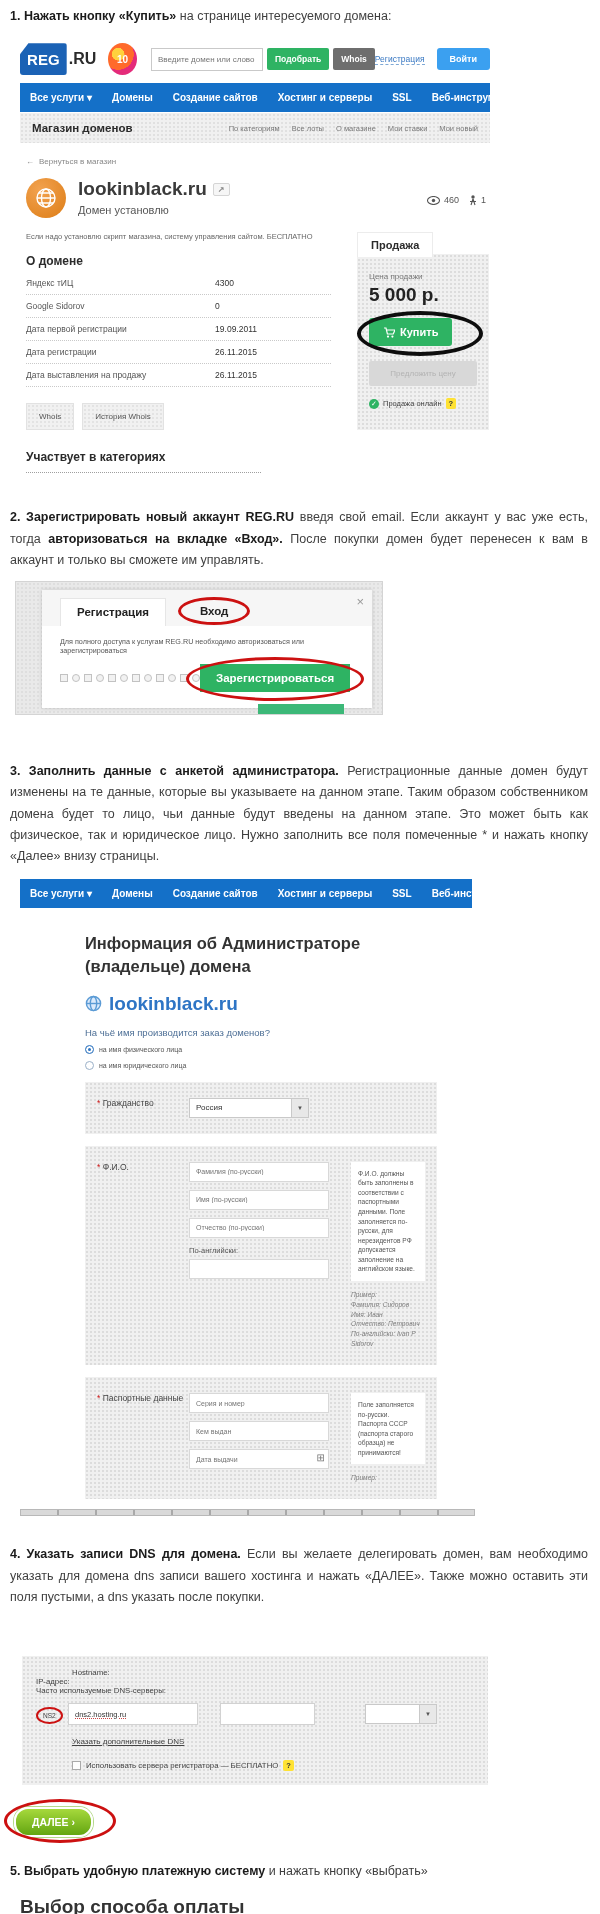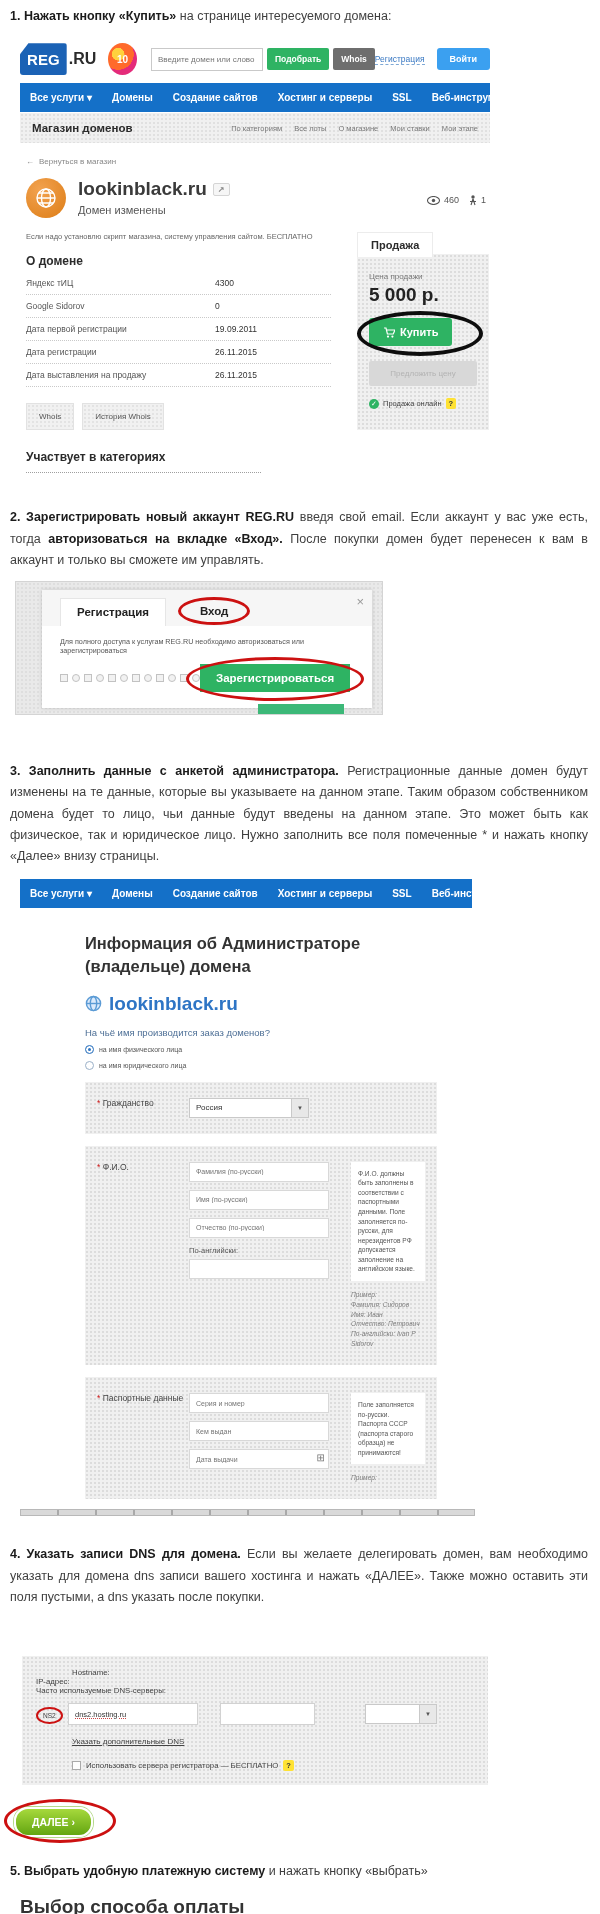--- a/index.html
+++ b/index.html
@@ -168,21 +168,21 @@
       <span class="nav-item">Поддержка</span>
     </div>
 
     <div class="subnav">
       <b>Магазин доменов</b>
       <span class="sublinks">
         <span>По категориям</span>
         <span>Все лоты</span>
         <span>О магазине</span>
         <span>Мои ставки</span>
-        <span>Мои этапе</span>
+        <span>Мои новый</span>
       </span>
     </div>
 
     <div class="backrow">
       <span>←</span>
       <a style="color:#888;">Вернуться в магазин</a>
     </div>
 
     <div class="domain-head">
       <span class="globe">
@@ -192,21 +192,21 @@
               <ellipse cx="12" cy="12" rx="4.5" ry="9"></ellipse>
               <path d="M3 12h18M4.6 7h14.8M4.6 17h14.8"></path>
             </g>
           </svg>
       </span>
       <span class="dblock">
         <span class="dname">
             <span>lookinblack.ru</span>
             <span class="extbox">↗</span>
           </span>
-        <div class="dstatus">Домен изменены</div>
+        <div class="dstatus">Домен установлю</div>
       </span>
       <span class="stats">
         <svg width="13" height="9" viewBox="0 0 13 9">
             <ellipse cx="6.5" cy="4.5" rx="6" ry="4" fill="none" stroke="#555" stroke-width="1.1"></ellipse>
             <circle cx="6.5" cy="4.5" r="1.7" fill="#555"></circle>
           </svg>
         <span>460</span>
         <svg width="8" height="11" viewBox="0 0 8 11" style="margin-left:6px;">
             <circle cx="4" cy="2" r="1.7" fill="#555"></circle>
             <path d="M4 4 L2 10 M4 4 L6 10 M1 6.5 H7" stroke="#555" stroke-width="1.1" fill="none"></path>

